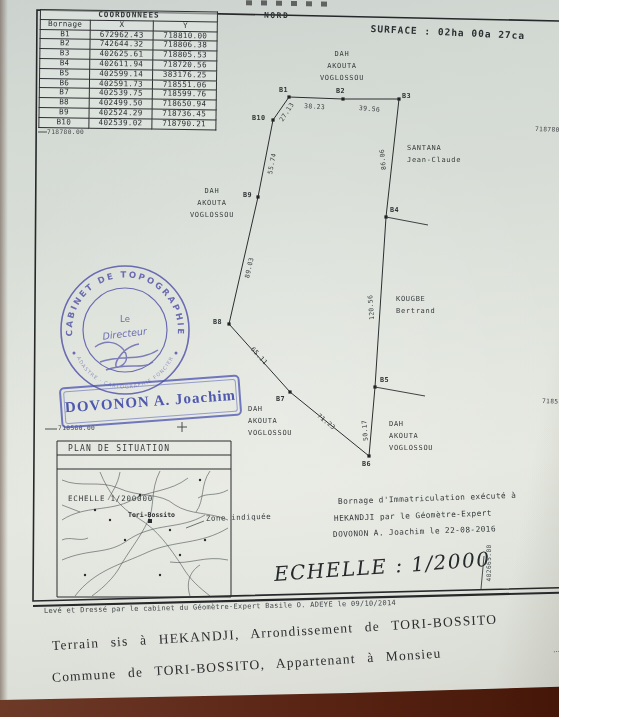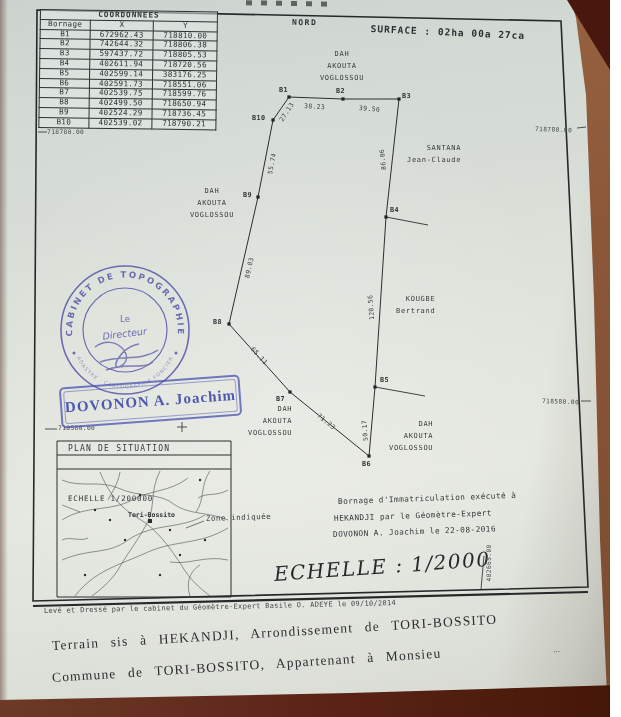--- a/index.html
+++ b/index.html
@@ -1,39 +1,39 @@
 <!DOCTYPE html>
 <html><head>
 <meta charset="utf-8">
 <style>
   html,body{margin:0;padding:0;}
-  .page{position:relative;width:610px;height:717px;overflow:hidden;background:#7e4e3a;
+  .page{position:relative;width:559px;height:717px;overflow:hidden;background:#7e4e3a;
         font-family:"DejaVu Sans Mono",monospace;}
   .paper{position:absolute;left:0;top:0;width:621px;height:717px;
     background:
       radial-gradient(ellipse at 45% 58%, rgba(255,255,255,.20), rgba(255,255,255,0) 62%),
       linear-gradient(100deg, rgba(0,0,0,0) 82%, rgba(110,100,90,.18) 93%, rgba(80,70,60,.30) 100%),
       linear-gradient(173deg,#ccd3cf 0%,#d2d9d3 12%,#d7ddd6 28%,#dce1da 40%,#e2e6de 55%,#e5e8e0 66%,#e0e4dc 78%,#dbded6 90%,#d5d7cf 100%);}
   .lab{position:absolute;font:6.5px "DejaVu Sans Mono",monospace;color:#393d3e;
        letter-spacing:.4px;white-space:nowrap;transform-origin:0 50%;}
   .pt{font-size:6.8px;font-weight:bold;color:#303435;}
   .edge{font-size:6.4px;}
   .grid{font-size:6.2px;color:#45494c;}
   .nb{position:absolute;font:7px "DejaVu Sans Mono",monospace;line-height:12px;
-      color:#383c3d;letter-spacing:.7px;white-space:pre;transform-origin:0 0;text-align:right;}
+      color:#383c3d;letter-spacing:.7px;white-space:pre;transform-origin:0 0;}
   .nb.center{text-align:center;transform:translateX(-50%);}
   .note{position:absolute;font:7.8px "DejaVu Sans Mono",monospace;color:#35393b;
         letter-spacing:.4px;white-space:nowrap;transform-origin:0 50%;}
   #coord-table{position:absolute;left:40px;top:9px;width:178px;border-collapse:collapse;
         transform:rotate(.8deg);transform-origin:0 0;background:rgba(228,233,227,.55);}
   #coord-table th,#coord-table td{border:1px solid #2e3032;font:7.6px "DejaVu Sans Mono",monospace;
         color:#2f3336;text-align:center;padding:0;height:8.8px;line-height:8.8px;letter-spacing:.3px;font-weight:normal;}
   #coord-table th{font-weight:bold;letter-spacing:1px;}
-  .north{position:absolute;left:264px;top:18px;font:bold 8px "DejaVu Sans Mono",monospace;
-        letter-spacing:1.5px;color:#303435;transform:rotate(1deg);margin-left:28px;}
+  .north{position:absolute;left:264px;top:11px;font:bold 8px "DejaVu Sans Mono",monospace;
+        letter-spacing:1.5px;color:#303435;transform:rotate(1deg);}
   .surface{position:absolute;left:371px;top:23px;font:bold 9.5px "DejaVu Sans Mono",monospace;
         letter-spacing:1px;color:#2c3033;transform:rotate(2.6deg);transform-origin:0 0;white-space:nowrap;}
   .inset-title{position:absolute;left:68px;top:444px;font:8px "DejaVu Sans Mono",monospace;
         letter-spacing:1.2px;color:#34383a;}
   .inset-scale{position:absolute;left:68px;top:458px;font:7.5px "DejaVu Sans Mono",monospace;
         letter-spacing:.8px;color:#34383a;margin-top:36px;}
   .town{position:absolute;left:128px;top:511px;font:bold 6.5px "DejaVu Sans Mono",monospace;color:#2c2f31;}
   .zone{position:absolute;left:206px;top:514px;font:7.5px "DejaVu Sans Mono",monospace;
         letter-spacing:.5px;color:#3a3e40;transform:rotate(-2deg);transform-origin:0 50%;white-space:nowrap;}
   .scale-main{position:absolute;left:274px;top:562px;font:italic 500 20px "DejaVu Serif",serif;
@@ -148,21 +148,21 @@
           <td>672962.43</td>
           <td>718810.00</td>
         </tr>
         <tr>
           <td>B2</td>
           <td>742644.32</td>
           <td>718806.38</td>
         </tr>
         <tr>
           <td>B3</td>
-          <td>597437.72</td>
+          <td>402625.61</td>
           <td>718805.53</td>
         </tr>
         <tr>
           <td>B4</td>
           <td>402611.94</td>
           <td>718720.56</td>
         </tr>
         <tr>
           <td>B5</td>
           <td>402599.14</td>

